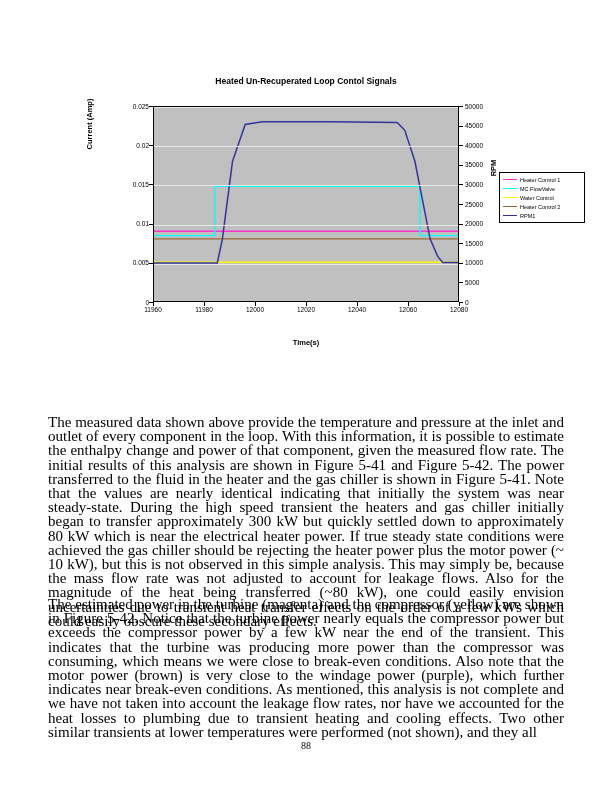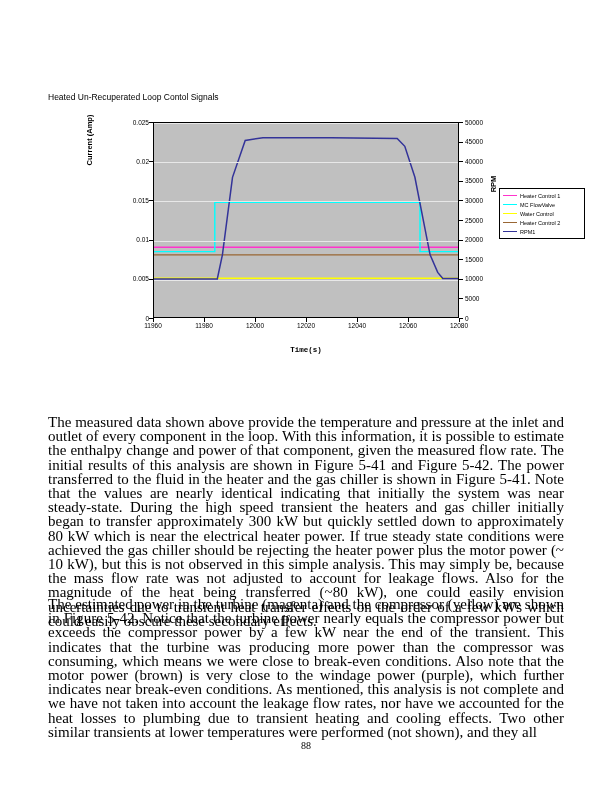--- a/index.html
+++ b/index.html
@@ -23,26 +23,26 @@
   }
   
   .figure-wrap {
     position: absolute;
     left: 48px;
     top: 72px;
     width: 516px;
     height: 290px;
   }
   .fig-title {
-    text-align: left;
+    text-align: center;
     font-family: "Liberation Sans", sans-serif;
     font-size: 8.5px;
-    font-weight: normal;
+    font-weight: bold;
     color: #000;
-    margin-top: 20px;
+    margin-top: 4px;
   }
   .plot-area {
     position: relative;
     margin: 14px auto 0 auto;
     width: 430px;
     height: 232px;
   }
   
   .panel {
     position: absolute;
@@ -74,24 +74,24 @@
     transform: rotate(-90deg);
     transform-origin: left top;
     font-family: "Liberation Sans", sans-serif;
     font-size: 7.5px;
     font-weight: bold;
     text-align: center;
   }
   .xtitle {
     position: absolute;
     left: 62px;
-    top: 230px;
+    top: 238px;
     width: 306px;
     text-align: center;
-    font-family: Liberation Mono, monospace;
+    font-family: Liberation Sans, sans-serif;
     font-size: 7.5px;
     font-weight: bold;
   }
   .ytick-l {
     position: absolute;
     right: 372px;
     width: 48px;
     text-align: right;
     font-family: "Liberation Sans", sans-serif;
     font-size: 6.5px;

